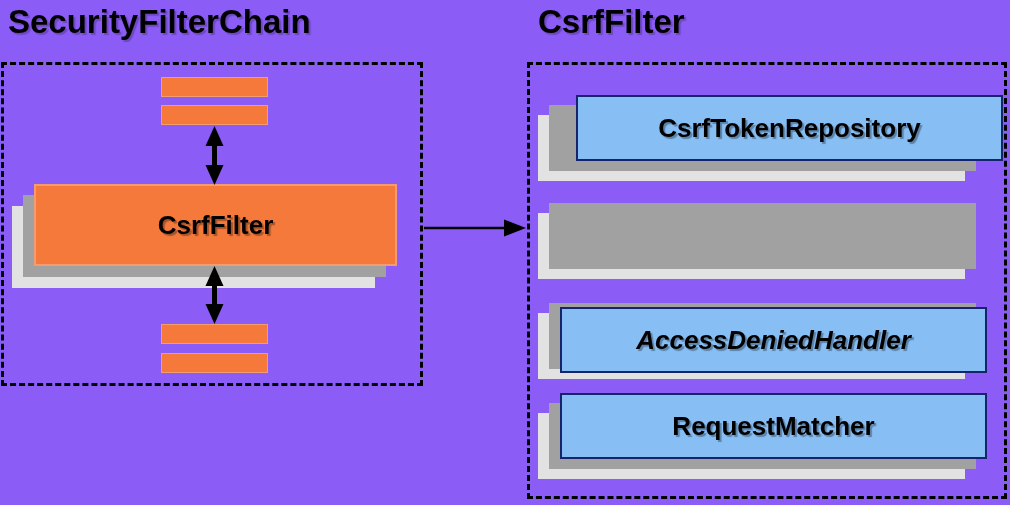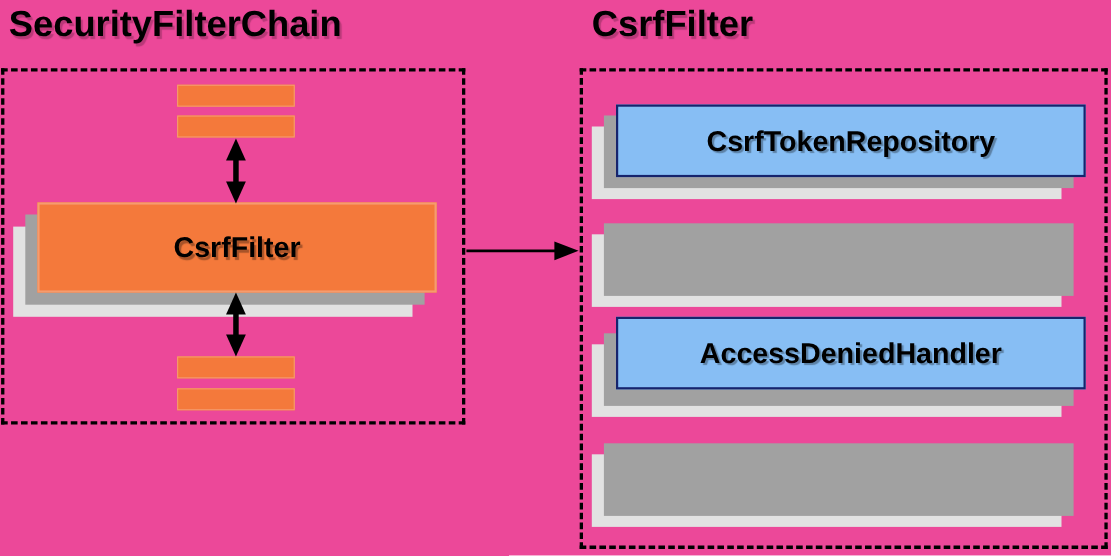--- a/index.html
+++ b/index.html
@@ -5,21 +5,21 @@
   html, body {
     margin: 0;
     padding: 0;
     background: #ffffff;
     font-family: "Liberation Sans", sans-serif;
   }
   .canvas {
     position: relative;
     width: 1010px;
     height: 505px;
-    background: #ec4899;
+    background: #8b5cf6;
     overflow: hidden;
   }
   .title {
     position: absolute;
     font-weight: bold;
     font-size: 33px;
     line-height: 36px;
     color: #000000;
     text-shadow: 2px 2px 1px rgba(0,0,0,0.22);
     white-space: nowrap;
@@ -87,23 +87,23 @@
     left: 560px;
     width: 427px;
     height: 66px;
     background: #87BEF4;
     border: 2px solid #16246D;
     box-sizing: border-box;
     display: flex;
     align-items: center;
     justify-content: center;
   }
-  #comp-box-0 { top: 95px; }
+  #comp-box-0 { top: 95px; margin-left: 16px; }
   #comp-box-1 { top: 193px; }
-  #comp-box-2 { top: 288px; }
+  #comp-box-2 { top: 307px; font-style: italic; }
   #comp-box-3 { top: 393px; }
   #comp-shadow-mid-0   { left: 549px; top: 105px; }
   #comp-shadow-light-0 { left: 538px; top: 115px; }
   #comp-shadow-mid-1   { left: 549px; top: 203px; }
   #comp-shadow-light-1 { left: 538px; top: 213px; }
   #comp-shadow-mid-2   { left: 549px; top: 303px; }
   #comp-shadow-light-2 { left: 538px; top: 313px; }
   #comp-shadow-mid-3   { left: 549px; top: 403px; }
   #comp-shadow-light-3 { left: 538px; top: 413px; }
 
@@ -146,20 +146,23 @@
   <div class="shadow-layer shadow-mid component-shadow" id="comp-shadow-mid-1"></div>
 
   <div class="shadow-layer shadow-light component-shadow" id="comp-shadow-light-2"></div>
   <div class="shadow-layer shadow-mid component-shadow" id="comp-shadow-mid-2"></div>
   <div class="component-box" id="comp-box-2">
     <span class="box-label">AccessDeniedHandler</span>
   </div>
 
   <div class="shadow-layer shadow-light component-shadow" id="comp-shadow-light-3"></div>
   <div class="shadow-layer shadow-mid component-shadow" id="comp-shadow-mid-3"></div>
+  <div class="component-box" id="comp-box-3">
+    <span class="box-label">RequestMatcher</span>
+  </div>
 
   <svg class="arrows" width="1010" height="505" viewBox="0 0 1010 505">
     <g fill="#000000" stroke="none">
       <line x1="214.5" y1="142" x2="214.5" y2="169" stroke="#000000" stroke-width="5"></line>
       <polygon points="214.5,126 205.5,146 223.5,146"></polygon>
       <polygon points="214.5,185 205.5,165 223.5,165"></polygon>
     </g>
     <g fill="#000000" stroke="none">
       <line x1="214.5" y1="282" x2="214.5" y2="308" stroke="#000000" stroke-width="5"></line>
       <polygon points="214.5,266 205.5,286 223.5,286"></polygon>

